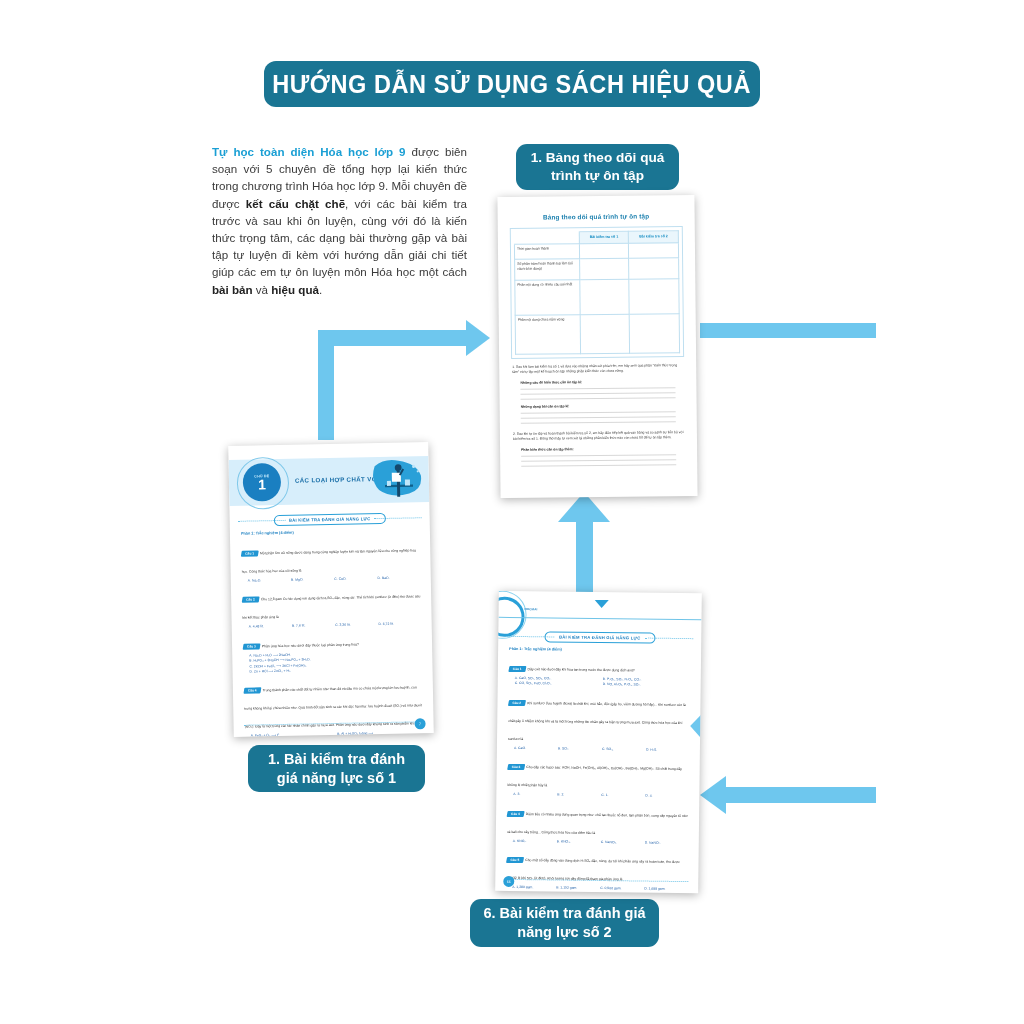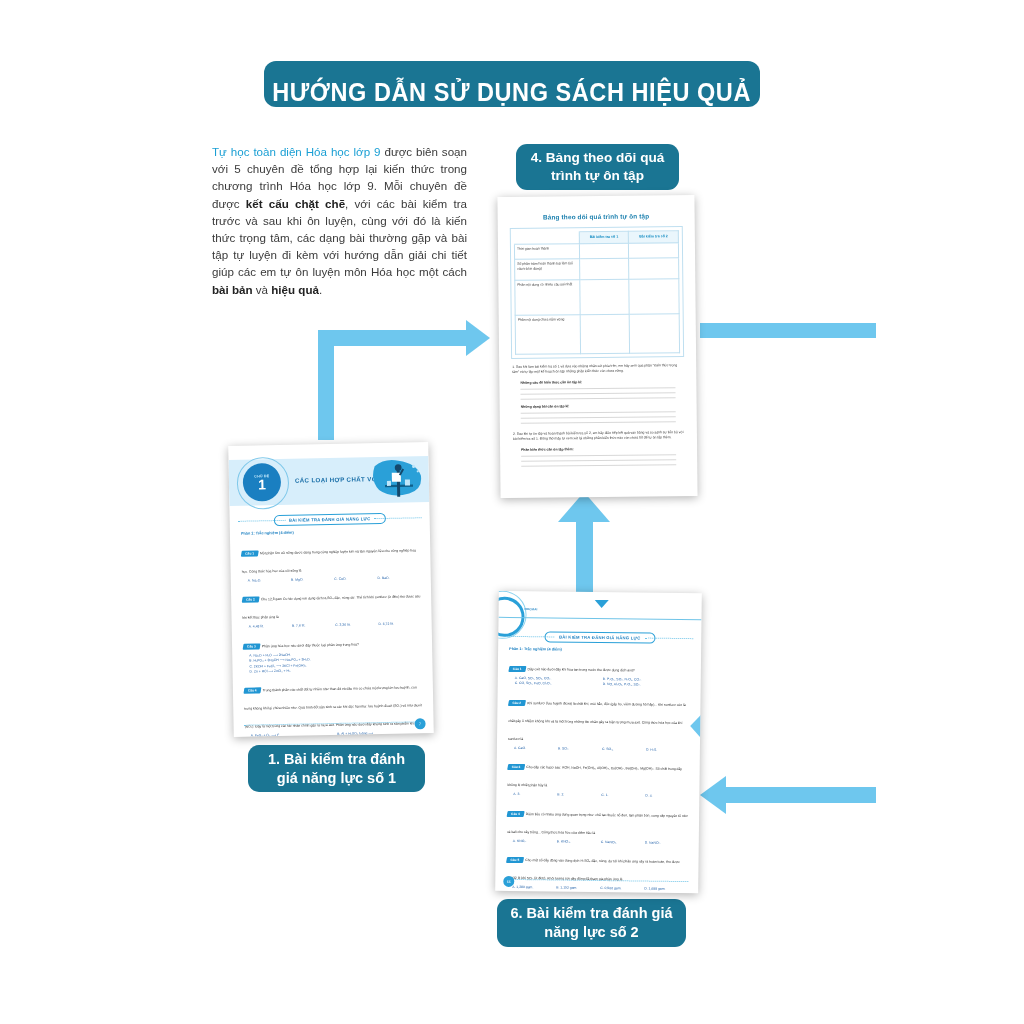--- a/index.html
+++ b/index.html
@@ -6,34 +6,34 @@
   body{
     width:1024px;height:1024px;position:relative;background:#ffffff;
     font-family:"Liberation Sans",sans-serif;overflow:hidden;
   }
   .stage{position:absolute;inset:0;}
 
   
   #header-pill{
     position:absolute;left:264px;top:61px;width:496px;height:46px;
     background:#1a7593;border-radius:12px;
-    display:flex;align-items:flex-end;justify-content:center;
+    display:flex;align-items:center;justify-content:center;
   }
   #header-pill .t{
     color:#ffffff;font-size:25px;font-weight:bold;letter-spacing:.6px;
     font-family:"Liberation Sans",sans-serif;white-space:nowrap;
     transform:scaleX(.94);
   }
 
   
   #intro{
     position:absolute;left:212px;top:143px;width:255px;
     font-size:11.6px;line-height:17.2px;color:#3a3a3a;text-align:justify;
   }
-  #intro .hl{color:#1a9fd4;font-weight:normal;margin-top:21px;}
+  #intro .hl{color:#1a9fd4;font-weight:bold;margin-top:21px;}
   #intro b{color:#222;font-weight:bold;}
 
   
   .arrow{position:absolute;background:#6ec7ee;}
   .ahead{position:absolute;width:0;height:0;}
 
   
   #elbow-v{left:318px;top:330px;width:16px;height:110px;}
   #elbow-h{left:318px;top:330px;width:154px;height:16px;}
   #elbow-head{left:466px;top:320px;
@@ -57,21 +57,21 @@
 
   
   .caption{
     position:absolute;background:#1a7593;border-radius:11px;
     display:flex;align-items:center;justify-content:center;text-align:center;
     color:#fff;font-weight:bold;font-size:14.5px;line-height:19px;padding:6px 10px;
     box-sizing:border-box;
   }
   #cap-top{left:516px;top:144px;width:163px;height:46px;font-size:13.6px;line-height:18px;}
   #cap-left{left:248px;top:745px;width:177px;height:47px;}
-  #cap-right{left:497px;top:899px;width:189px;height:48px;}
+  #cap-right{left:470px;top:899px;width:189px;height:48px;}
 
   
   .page{position:absolute;background:#fff;box-shadow:0 2px 10px rgba(0,0,0,.30);overflow:hidden;}
 
   
   #page-top{left:499px;top:196px;width:197px;height:301px;transform:rotate(-0.6deg);}
   #page-top .inner{position:absolute;left:9px;top:8px;right:9px;bottom:8px;}
   .pt-title{
     text-align:center;font-size:6.4px;font-weight:bold;color:#1a7fae;
     letter-spacing:.15px;margin-top:9px;
@@ -181,21 +181,21 @@
   <div class="ahead" id="elbow-head"></div>
 
   <div class="arrow" id="bar-right"></div>
 
   <div class="arrow" id="up-shaft"></div>
   <div class="ahead" id="up-head"></div>
 
   <div class="arrow" id="left-shaft"></div>
   <div class="ahead" id="left-head"></div>
 
-  <div class="caption" id="cap-top">4. Bảng theo dõi quá trình tự ôn tập</div>
+  <div class="caption" id="cap-top">1. Bảng theo dõi quá trình tự ôn tập</div>
   <div class="caption" id="cap-left">1. Bài kiểm tra đánh giá năng lực số 1</div>
   <div class="caption" id="cap-right">6. Bài kiểm tra đánh giá năng lực số 2</div>
 
   <div class="page" id="page-top">
     <div class="inner">
       <div class="pt-title">Bảng theo dõi quá trình tự ôn tập</div>
       <div class="pt-tablebox">
         <table class="pt">
           <tbody>
               <tr>

